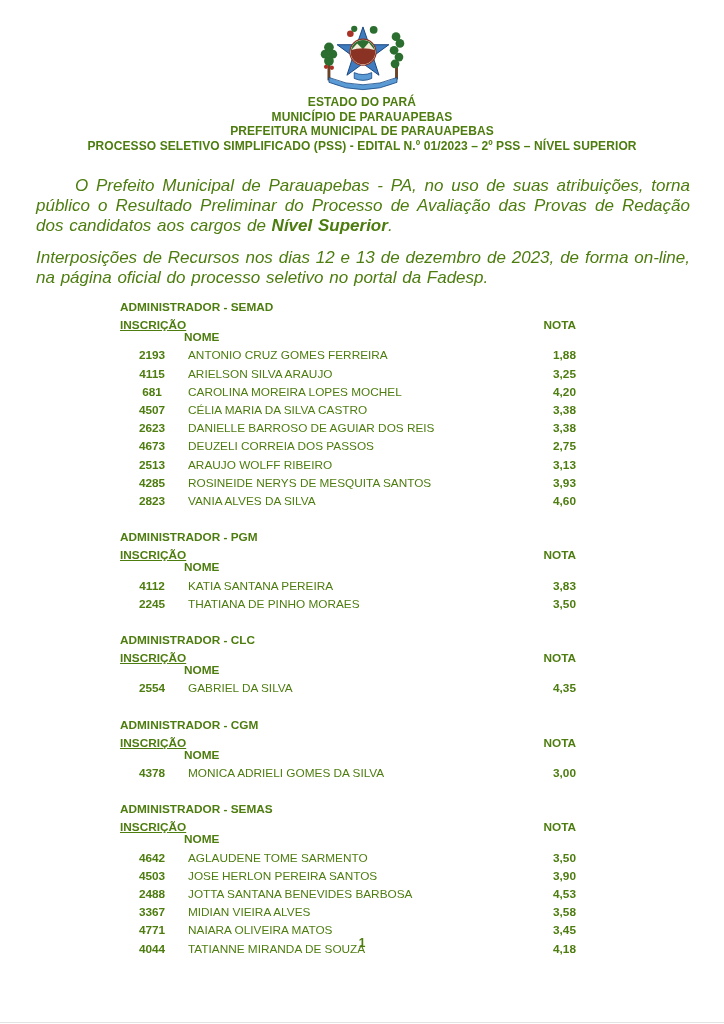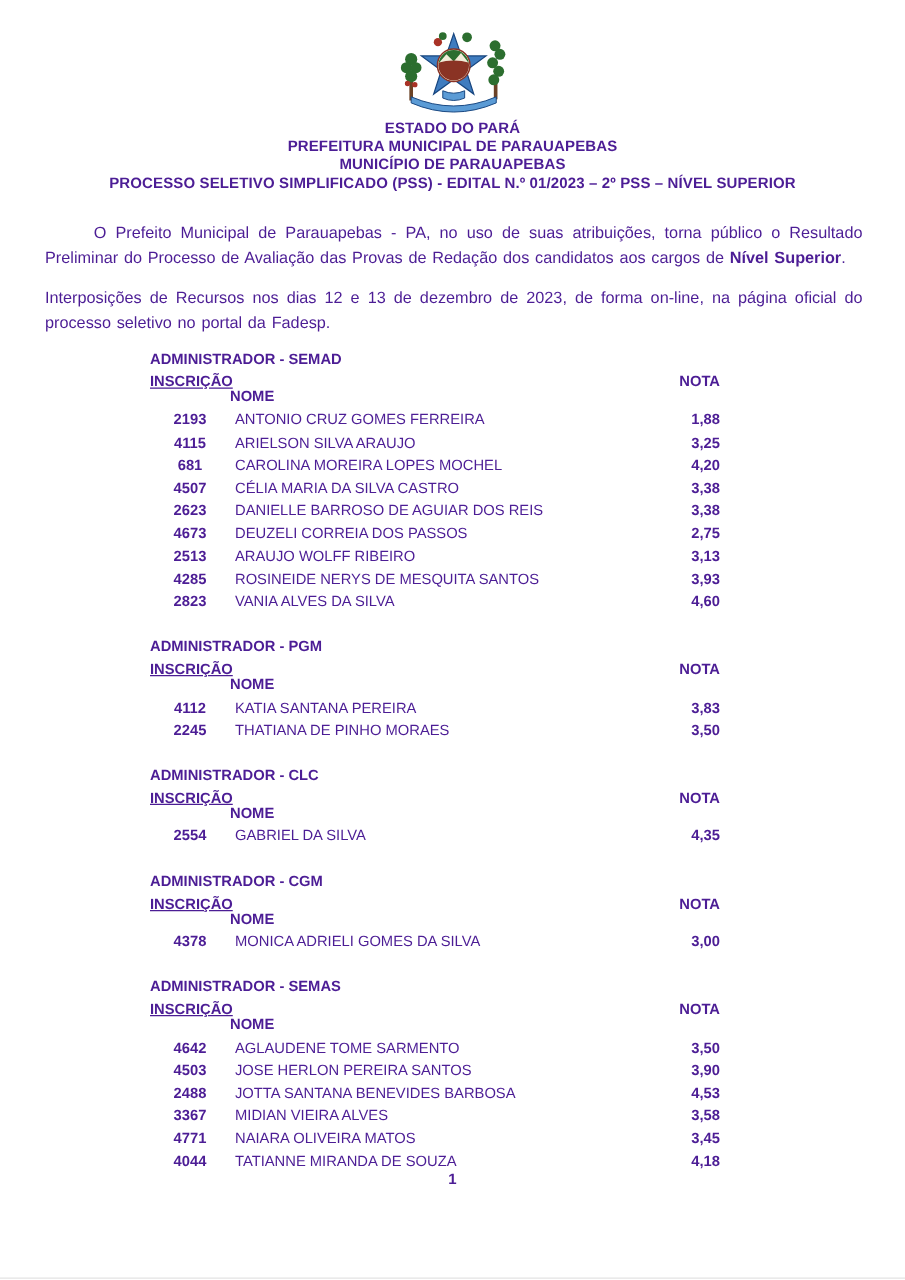--- a/index.html
+++ b/index.html
@@ -1,38 +1,39 @@
 <!DOCTYPE html>
 <html lang="pt" style="--star_blue: #3f7cbf; --outline_blue: #17457f; --ribbon_blue: #5b9bd5; --tree_green: #2c6e2f; --trunk_brown: #6b4226; --ground_red: #8a3324; --pod_red: #a93226; --circle_cream: #f2ecd8;"><head>
 <meta charset="utf-8">
 <style>
   html,body { margin:0; padding:0; background:#ffffff; }
   .page {
     position:relative;
     width:724px; height:1024px;
     margin:0 auto;
     background:#ffffff;
-    color:#4c1d95;
+    color:#4d7c0f;
     font-family:"Liberation Sans", sans-serif;
     overflow:hidden;
   }
   .page::after{
     content:""; position:absolute; left:0; right:0; bottom:1px;
     border-bottom:1px solid #e4e4e4;
   }
   .header { text-align:center; padding-top:24px; }
   .logo { width:96px; height:70px; display:block; margin:0 auto 1px auto; }
   .h-line { font-weight:bold; font-size:12px; line-height:14.5px; letter-spacing:0.1px; }
 
   .para {
     margin:0 34px 0 36px;
-    font-size:13px;
+    font-size:17px;
     line-height:20px;
     text-align:justify;
     word-spacing:1px;
+    font-style:italic;
   }
   .para.indent { text-indent:39px; margin-top:23px; }
   .para.second { margin-top:12px; }
   .para b { font-weight:bold; }
 
   #sections { margin:10px 0 0 120px; width:456px; }
   .section { margin-bottom:18px; }
   .section-title { font-weight:bold; font-size:11.8px; line-height:18.2px; }
   .row { display:grid; grid-template-columns:64px 1fr 54px; font-size:11.8px; line-height:18.2px; }
   .row .c-ins { text-align:center; font-weight:bold; }
@@ -95,22 +96,22 @@
       <circle class="tree" cx="83" cy="13" r="4.5"></circle>
       <circle class="tree" cx="87" cy="20" r="4.5"></circle>
       <circle class="tree" cx="81" cy="27" r="4.5"></circle>
       <circle class="tree" cx="86" cy="34" r="4.5"></circle>
       <circle class="tree" cx="82" cy="41" r="4.5"></circle>
 
       <path class="ribbon" d="M14 55 Q49 70 84 55 L84 60 Q49 75 14 60 Z"></path>
       <path class="ribbon" d="M40 56 Q49 60 58 56 L58 50 Q49 54 40 50 Z"></path>
     </svg>
     <div class="h-line">ESTADO DO PARÁ</div>
+    <div class="h-line">MUNICÍPIO DE PARAUAPEBAS</div>
     <div class="h-line">PREFEITURA MUNICIPAL DE PARAUAPEBAS</div>
-    <div class="h-line">MUNICÍPIO DE PARAUAPEBAS</div>
     <div class="h-line">PROCESSO SELETIVO SIMPLIFICADO (PSS) - EDITAL N.º 01/2023 – 2º PSS – NÍVEL SUPERIOR</div>
   </div>
 
   <p class="para indent"><span>O Prefeito Municipal de Parauapebas - PA, no uso de suas atribuições, torna público o Resultado Preliminar do Processo de Avaliação das Provas de Redação dos candidatos aos cargos de </span><b>Nível Superior</b><span>.</span></p>
 
   <p class="para second">Interposições de Recursos nos dias 12 e 13 de dezembro de 2023, de forma on-line, na página oficial do processo seletivo no portal da Fadesp.</p>
 
   <div id="sections">
       <div class="section">
         <div class="section-title">ADMINISTRADOR - SEMAD</div>

